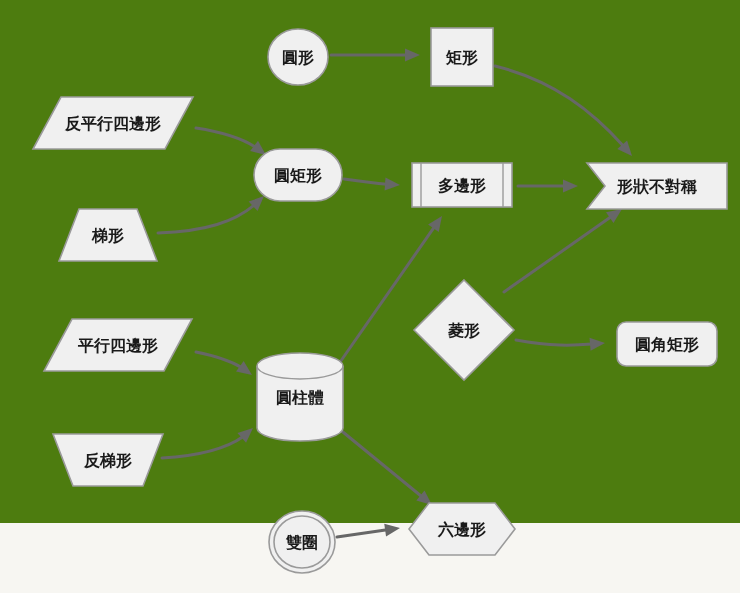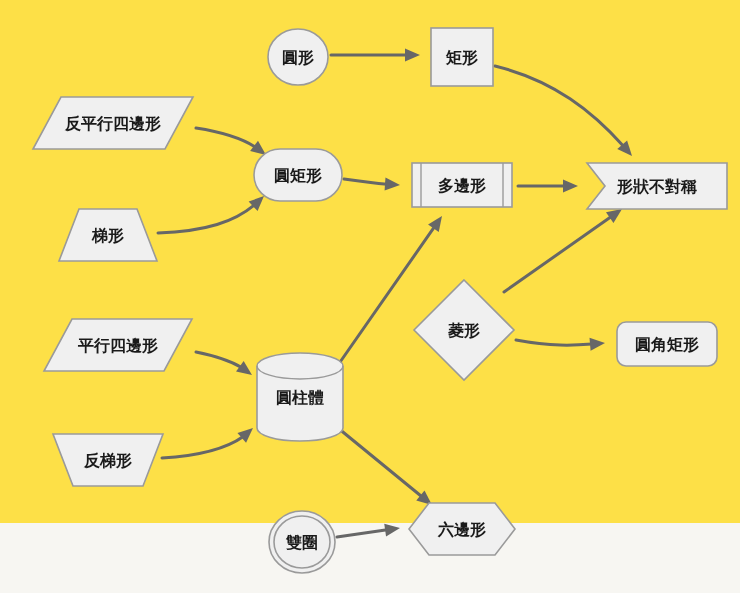--- a/index.html
+++ b/index.html
@@ -10,21 +10,21 @@
   body {
     width: 740px;
     height: 593px;
     font-family: "DejaVu Sans", "Liberation Sans", sans-serif;
     overflow: hidden;
   }
   #diagram-root {
     position: relative;
     width: 740px;
     height: 523px;
-    background: #fde047;
+    background: #4d7c0f;
   }
   svg#flow {
     display: block;
     width: 740px;
     height: 593px;
   }
   .node-shape {
     fill: #f0f0f0;
     stroke: #9a9a9a;
     stroke-width: 1.6;

